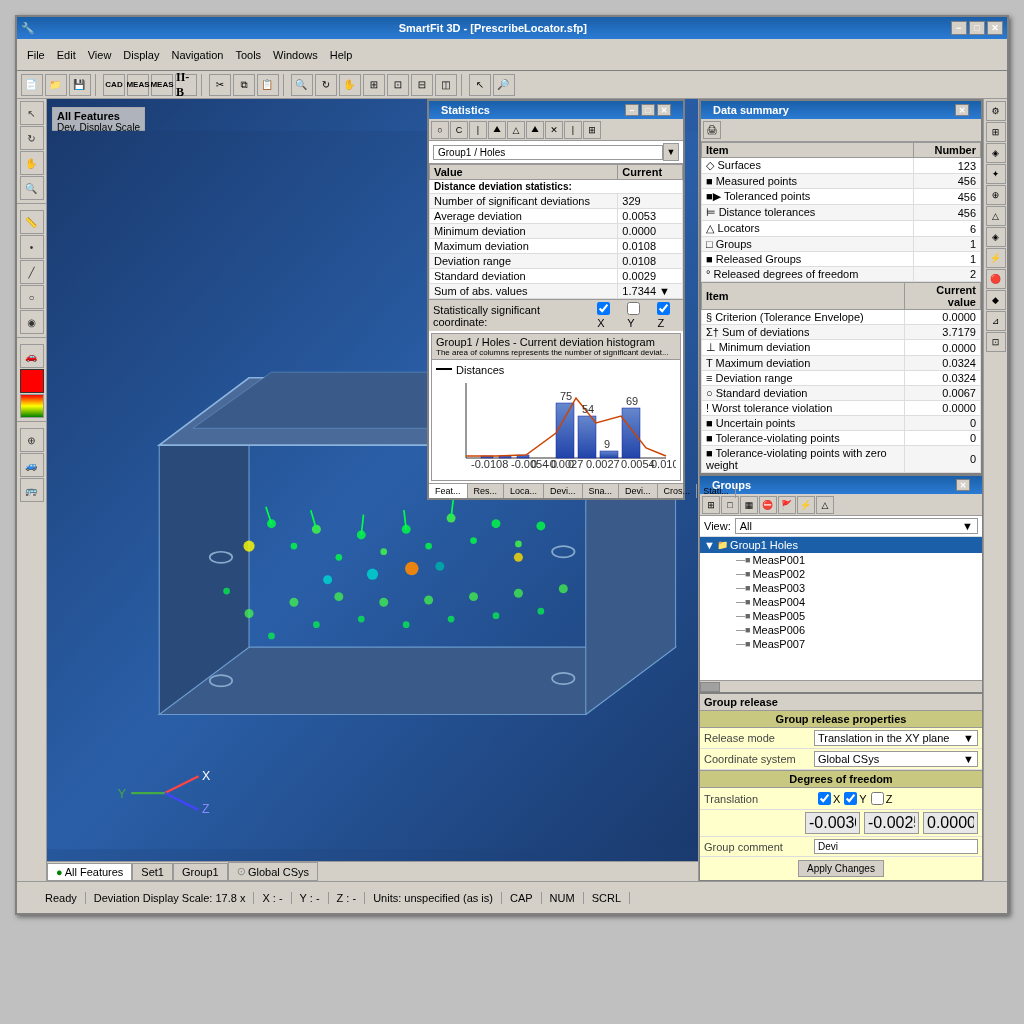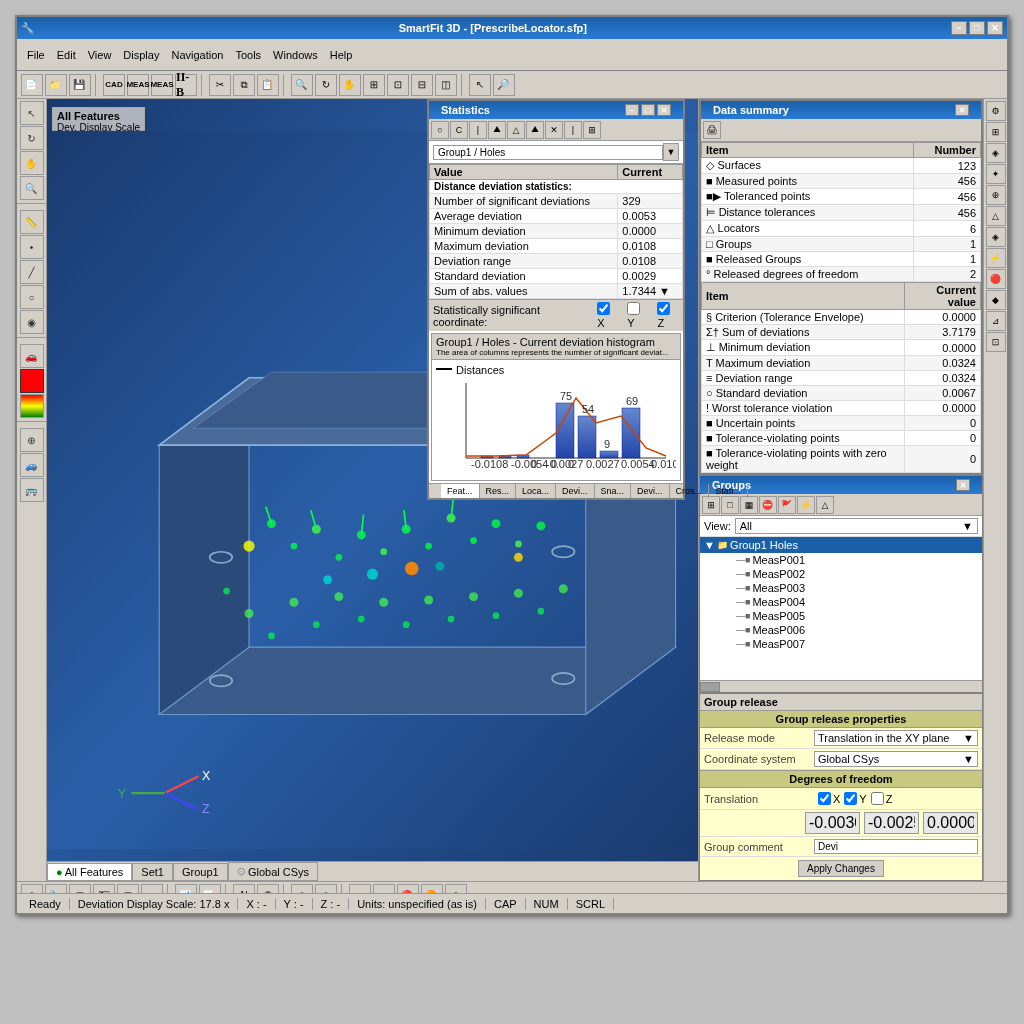--- a/index.html
+++ b/index.html
@@ -211,21 +211,20 @@
       padding: 4px;
       position: relative;
       height: 120px;
     }
 
     
     .stats-bottom-tabs {
       display: flex;
       background: #d4d0c8;
       border-top: 1px solid #999;
-      padding-left: 12px;
     }
     .stats-tab {
       padding: 2px 6px;
       font-size: 9px;
       border-right: 1px solid #999;
       cursor: pointer;
     }
     .stats-tab.active { background: white; }
 
     
@@ -327,27 +326,27 @@
       cursor: pointer;
       font-size: 10px;
       margin: 3px auto;
       display: block;
     }
 
     
     .status-bar {
       position: absolute;
       bottom: 0; left: 0; right: 0;
-      height: 20px;
+      height: 32px;
       background: #d4d0c8;
       display: flex;
       align-items: center;
       border-top: 1px solid #999;
       font-size: 10px;
-      padding: 0 4px;
+      padding: 0 20px;
     }
     .status-item {
       padding: 0 8px;
       border-right: 1px solid #999;
     }
 
     
     .bottom-toolbar {
       height: 28px;
       background: #d4d0c8;

